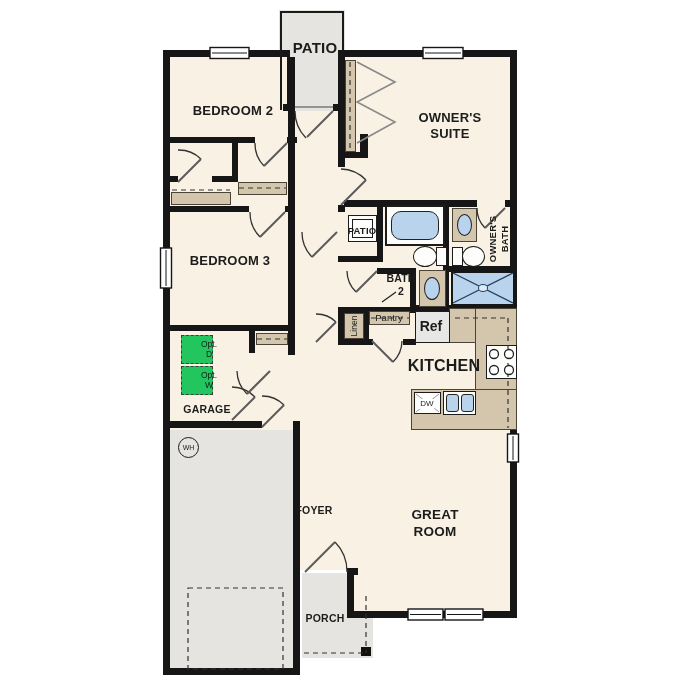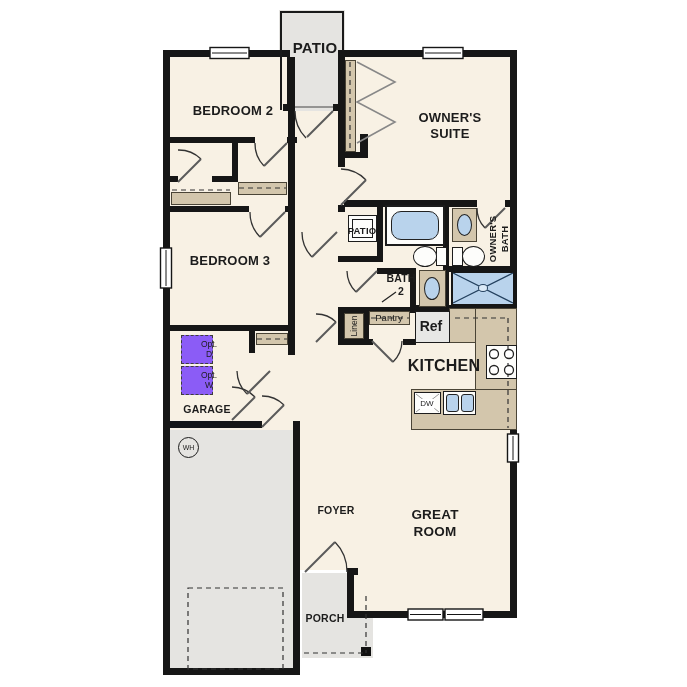--- a/index.html
+++ b/index.html
@@ -10,21 +10,21 @@
   .out{background:#e5e4e1;}
   .w{background:#161616;}
   .tan{background:#d3c6ac;border:1px solid #4a4436;}
   .blue{background:#b9d3ec;border:1.2px solid #222;}
   .whitefix{background:#fdfdfb;border:1.4px solid #1c1c1c;}
   .lbl{position:absolute;transform:translate(-50%,-50%);color:#1c1c1c;font-weight:bold;
        white-space:nowrap;text-align:center;line-height:1.25;letter-spacing:.2px;}
   .lbl.norm{font-weight:normal;letter-spacing:0;}
   .lbl.rot{transform:translate(-50%,-50%) rotate(-90deg);}
   .lbl .l2{display:block;}
-  .dashbox{background:#8b5cf6;border:1.4px dashed #3c3c3c;display:flex;flex-direction:column;
+  .dashbox{background:#22c55e;border:1.4px dashed #3c3c3c;display:flex;flex-direction:column;
            align-items:center;justify-content:center;color:#1c1c1c;line-height:1.15;padding-left:24px;}
   .circ{border-radius:50%;}
   svg.lines{position:absolute;left:0;top:0;pointer-events:none;}
 </style>
 </head>
 <body>
 
 <div class="stage">
 
   <div class="abs floor" style="left:163px;top:50px;width:135px;height:380px;"></div>
@@ -223,20 +223,20 @@
     <span>OWNER'S</span>
     <span class="l2">BATH</span>
   </div>
   <div class="lbl rot norm" style="left:354px;top:326px;font-size:8.5px;">Linen</div>
   <div class="lbl norm" style="left:389px;top:318px;font-size:9.5px;">Pantry</div>
   <div class="lbl norm" style="left:431px;top:327px;font-size:14px;font-weight:bold;">Ref</div>
   <div class="lbl" style="left:444px;top:366px;font-size:16px;">KITCHEN</div>
   <div class="lbl norm" style="left:427px;top:404px;font-size:8px;background:#fff;padding:0 1px;">DW</div>
   <div class="lbl" style="left:207px;top:410px;font-size:10.5px;">GARAGE</div>
   <div class="lbl norm" style="left:188.5px;top:447.5px;font-size:7px;">WH</div>
-  <div class="lbl" style="left:336px;top:511px;font-size:10.5px;text-align:right;">FOYER</div>
+  <div class="lbl" style="left:314px;top:511px;font-size:10.5px;text-align:right;">FOYER</div>
   <div class="lbl" style="left:435px;top:524px;font-size:13.5px;">
     <span>GREAT</span>
     <span class="l2">ROOM</span>
   </div>
   <div class="lbl" style="left:325px;top:619px;font-size:10.5px;">PORCH</div>
 
 </div>
 
 </body></html>

